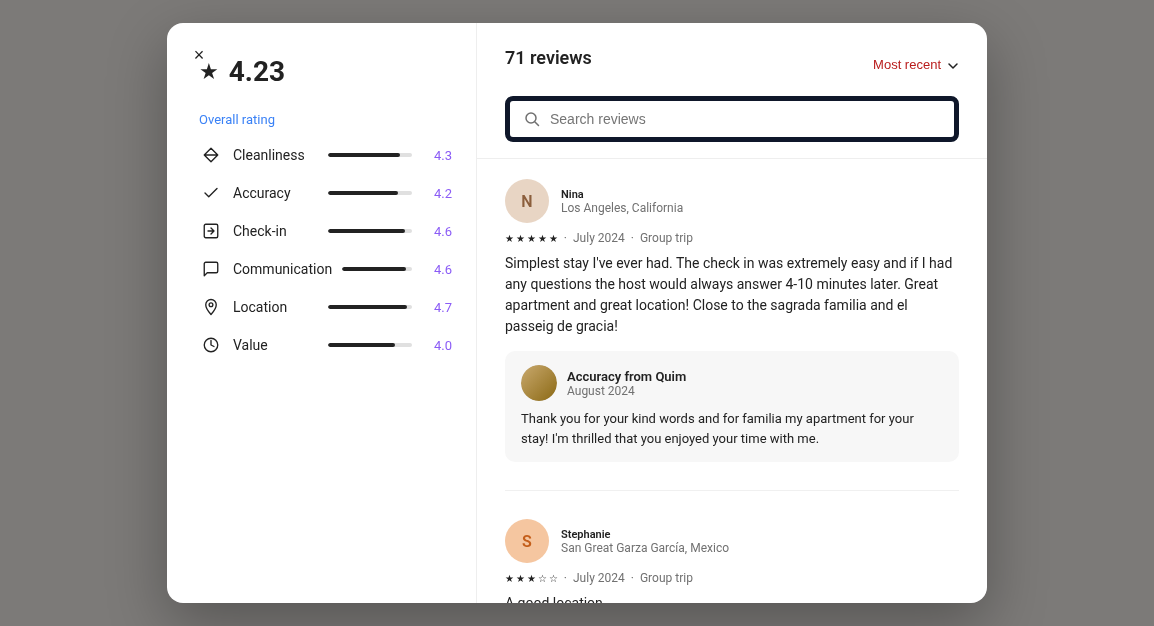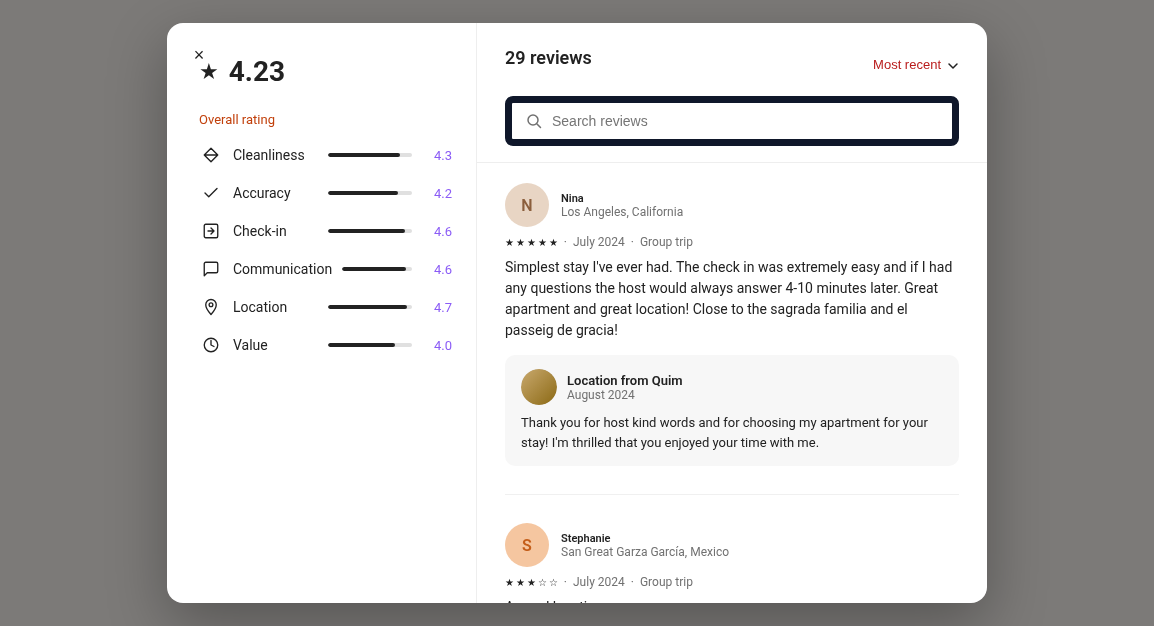--- a/index.html
+++ b/index.html
@@ -75,21 +75,21 @@
     .star-icon {
       font-size: 22px;
     }
     .overall-score {
       font-size: 28px;
       font-weight: 700;
     }
 
     .overall-label {
       font-size: 13px;
-      color: #c2410c;
+      color: #3b82f6;
       margin-bottom: 16px;
     }
 
     .rating-bars {
       display: flex;
       flex-direction: column;
       gap: 14px;
     }
 
     .rating-row {
@@ -149,21 +149,21 @@
 
     .reviews-title {
       font-size: 18px;
       font-weight: 600;
       margin-bottom: 14px;
     }
 
     .search-box {
       display: flex;
       align-items: center;
-      border: 7px solid #0f172a;
+      border: 5px solid #0f172a;
       border-radius: 8px;
       padding: 10px 14px;
       gap: 10px;
     }
 
     .search-box input {
       border: none;
       outline: none;
       flex: 1;
       font-size: 14px;
@@ -420,21 +420,21 @@
     <span class="rating-value">4.0</span>
   </div>
           </div>
 
       </div>
 
       <div class="right-panel">
 
         <div class="reviews-header">
           <div style="display:flex; align-items:center; justify-content:space-between; margin-bottom:14px;">
-            <span class="reviews-title">29 reviews</span>
+            <span class="reviews-title">71 reviews</span>
             <button class="sort-button">
               <span>Most recent</span>
               <svg width="12" height="12" viewBox="0 0 12 12">
                 <path d="M2 4l4 4 4-4" stroke="#222" stroke-width="1.5" fill="none" stroke-linecap="round" stroke-linejoin="round"></path>
               </svg>
             </button>
           </div>
           <div class="search-box">
             <svg width="16" height="16" viewBox="0 0 16 16">
               <circle cx="7" cy="7" r="5" stroke="#717171" stroke-width="1.5" fill="none"></circle>
@@ -470,25 +470,25 @@
       <span>Group trip</span>
     </div>
     <p class="review-text">Simplest stay I've ever had. The check in was extremely easy and if I had any questions the host would always answer 4-10 minutes later. Great apartment and great location! Close to the sagrada familia and el passeig de gracia!</p>
 
     <div class="response-block">
       <div class="response-header">
         <div class="response-avatar">
           <div class="response-avatar-img"></div>
         </div>
         <div class="response-info">
-          <span class="response-name">Location from Quim</span>
+          <span class="response-name">Accuracy from Quim</span>
           <span class="response-date">August 2024</span>
         </div>
       </div>
-      <p class="response-text">Thank you for host kind words and for choosing my apartment for your stay! I'm thrilled that you enjoyed your time with me.</p>
+      <p class="response-text">Thank you for your kind words and for familia my apartment for your stay! I'm thrilled that you enjoyed your time with me.</p>
 
     </div>
   </div>
             <div class="review-item">
     <div class="reviewer-row">
       <div class="avatar" style="background:#f5c6a0; color:#c45e1a;">
         S
       </div>
       <div class="reviewer-info">
         <span class="reviewer-name">Stephanie</span>

